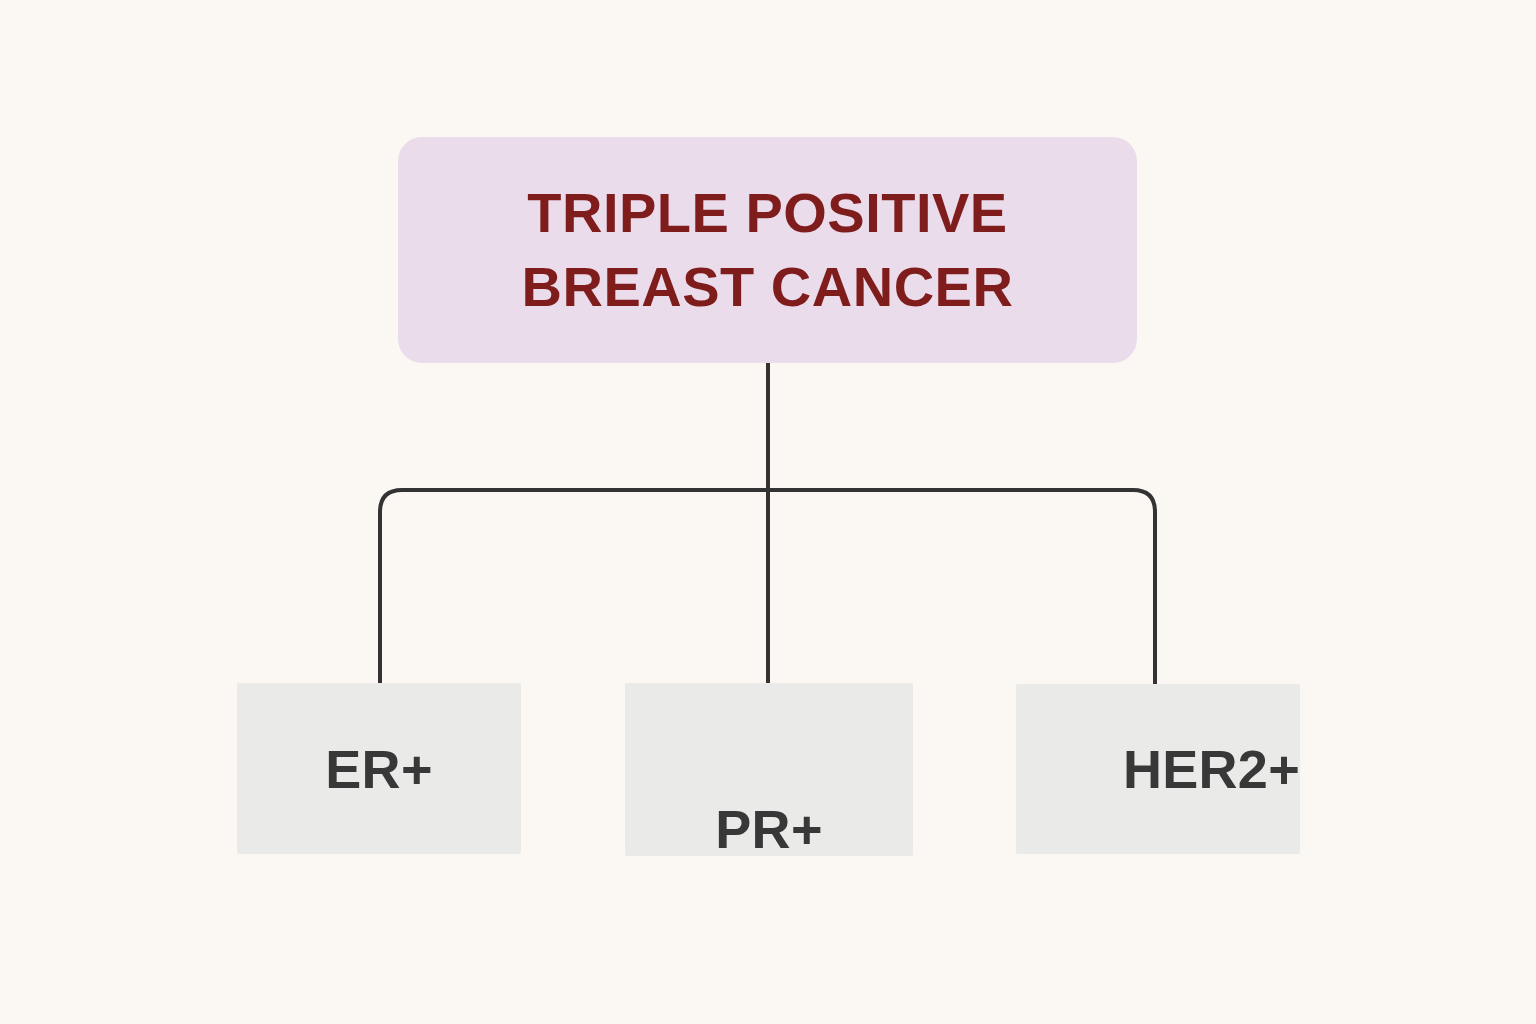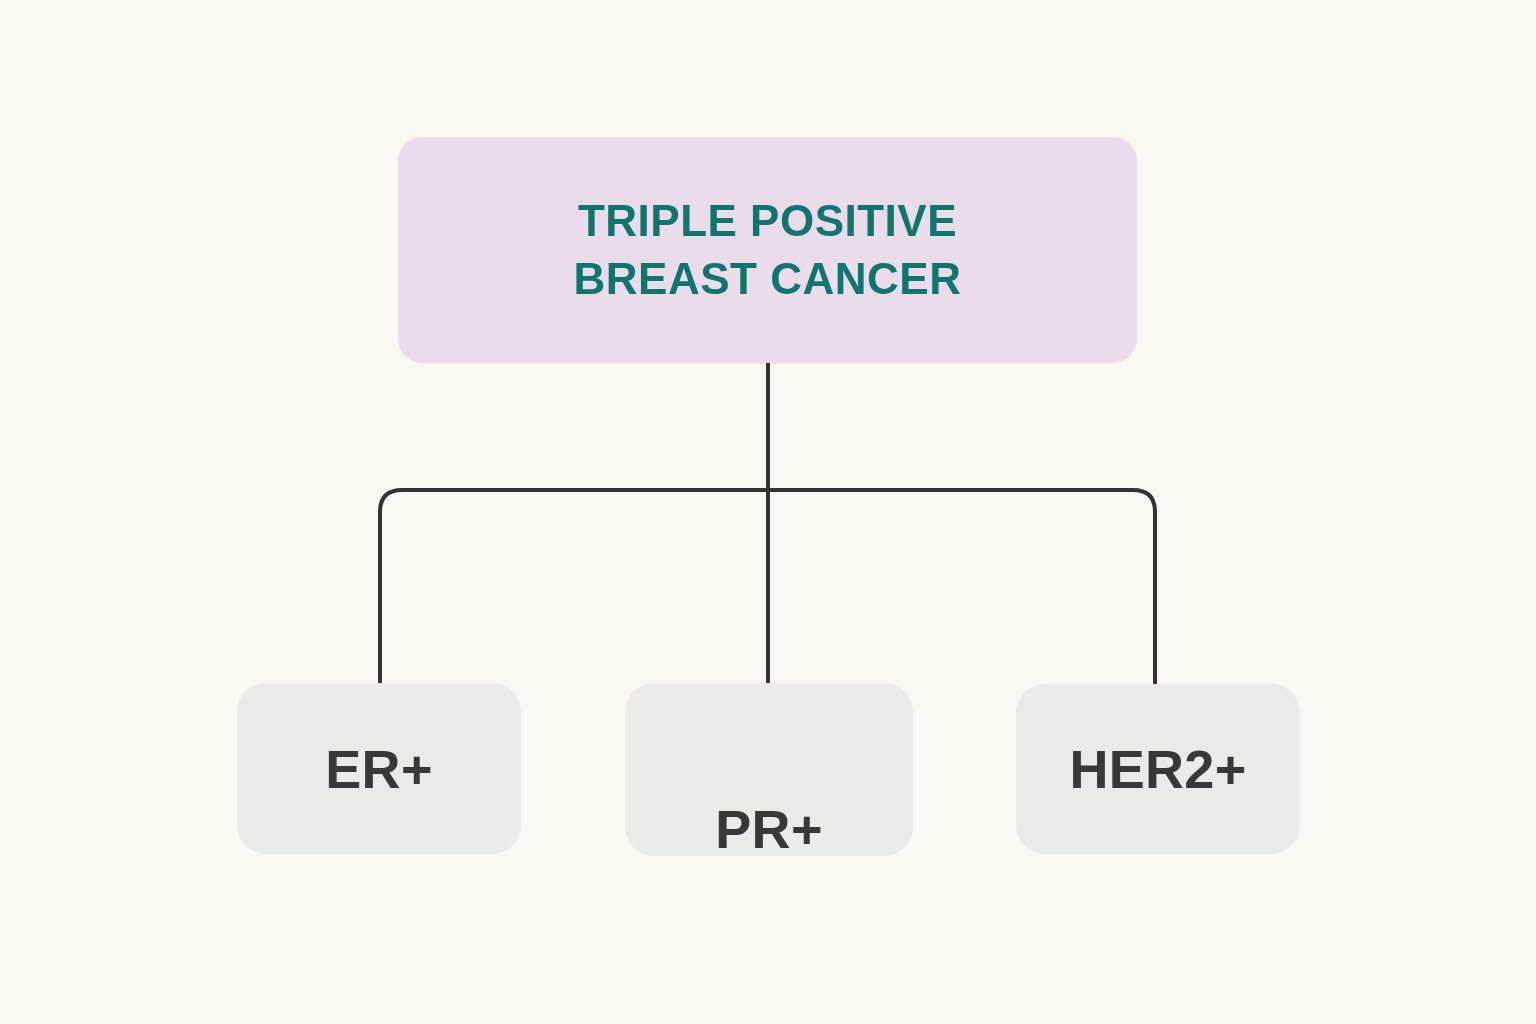--- a/index.html
+++ b/index.html
@@ -44,46 +44,46 @@
   #root-node {
     left: 398px;
     top: 137px;
     width: 739px;
     height: 226px;
     background: #EBDCEC;
     border-radius: 24px;
   }
 
   #root-node .node-label {
-    font-size: 44px;
+    font-size: 56px;
     font-weight: bold;
-    color: #0f766e;
+    color: #7f1d1d;
     letter-spacing: 0.5px;
     line-height: 1.32;
     text-transform: uppercase;
     white-space: pre-line;
     padding: 0 26px;
   }
 
   .child-node {
     background: #EAEAE8;
-    border-radius: 29px;
+    border-radius: 2px;
   }
 
   .child-node .node-label {
     font-size: 54px;
     font-weight: bold;
     color: #383838;
     letter-spacing: 0.3px;
     line-height: 1;
   }
 
   #child-node-0 { left: 237px; top: 683px; width: 284px; height: 171px; }
   #child-node-1 { left: 625px; top: 683px; width: 288px; height: 173px; align-items: flex-end; }
-  #child-node-2 { left: 1016px; top: 684px; width: 284px; height: 170px; }
+  #child-node-2 { left: 1016px; top: 684px; width: 284px; height: 170px; justify-content: flex-end; }
 </style>
 </head>
 <body>
 
 <div id="diagram-root">
 
   <svg id="connector-layer" viewBox="0 0 1536 1024" width="1536" height="1024" aria-hidden="true">
 
     <path d="M 380 683 L 380 512 Q 380 490 402 490 L 768 490" fill="none" stroke="#333333" stroke-width="4" stroke-linecap="butt"></path>
     <path d="M 768 490 L 1133 490 Q 1155 490 1155 512 L 1155 684" fill="none" stroke="#333333" stroke-width="4" stroke-linecap="butt"></path>

